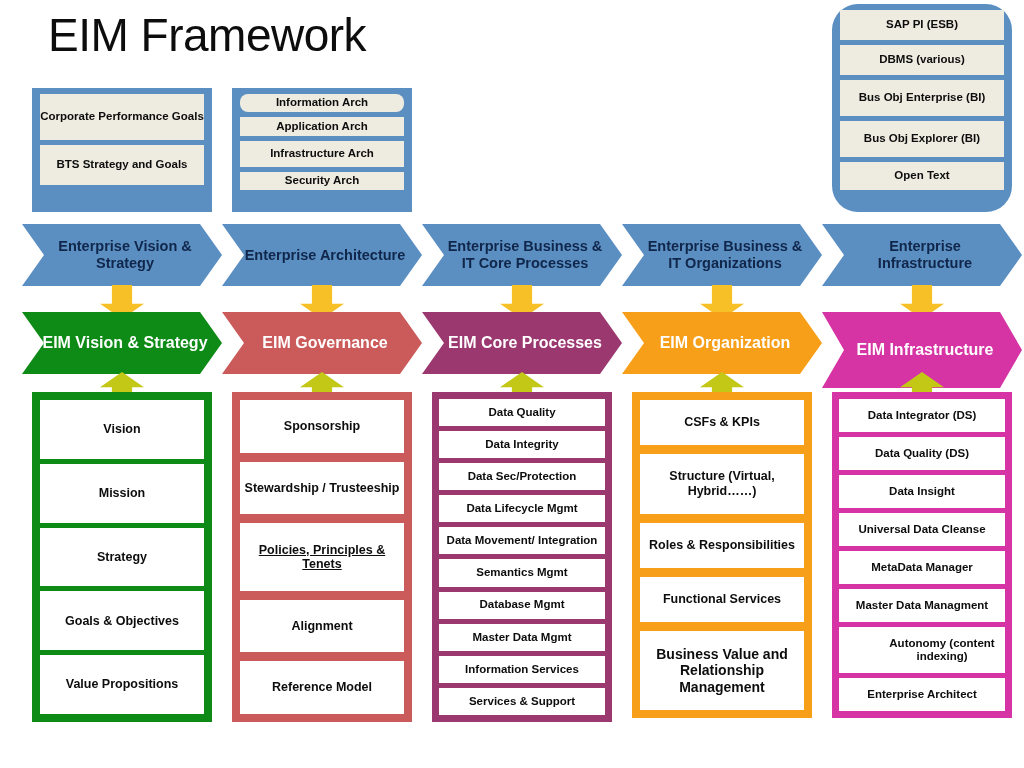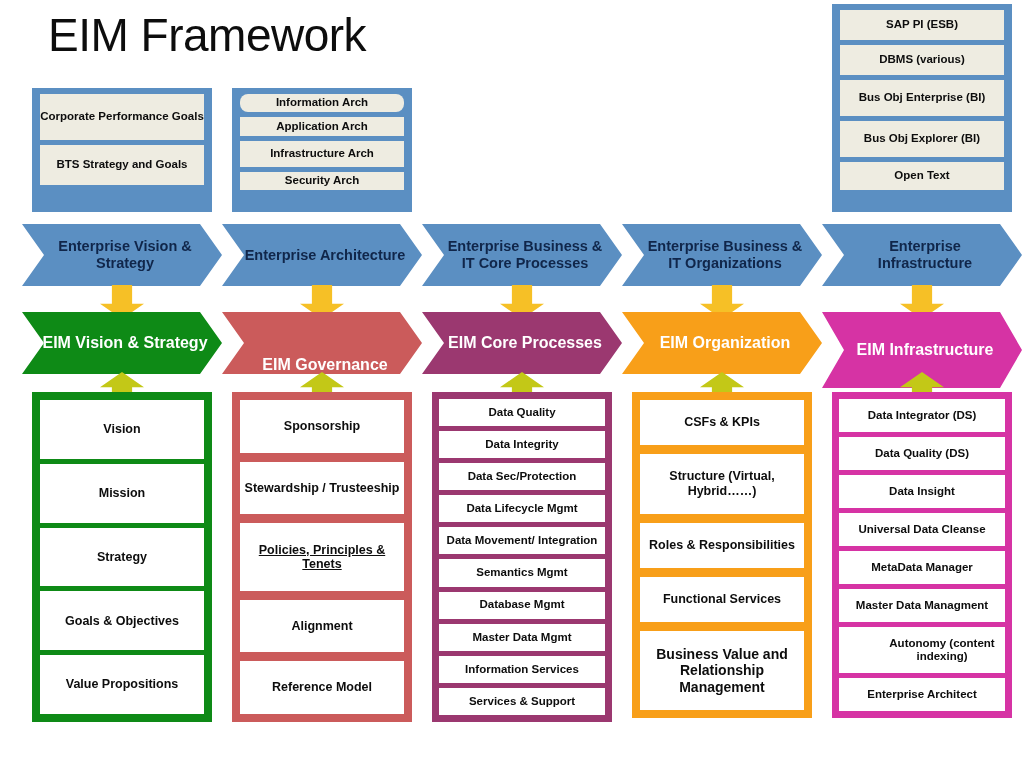--- a/index.html
+++ b/index.html
@@ -123,21 +123,21 @@
     <div class="topbox" style="left: 32px; top: 88px; width: 180px; height: 124px;">
       <div class="chip" style="height: 46px;">Corporate Performance Goals</div>
       <div class="chip" style="height: 40px;">BTS Strategy and Goals</div>
     </div>
     <div class="topbox" style="left: 232px; top: 88px; width: 180px; height: 124px;">
       <div class="chip" style="height: 22px; border-radius: 8px;">Information Arch</div>
       <div class="chip" style="height: 22px;">Application Arch</div>
       <div class="chip" style="height: 31px;">Infrastructure Arch</div>
       <div class="chip" style="height: 22px;">Security Arch</div>
     </div>
-    <div class="topbox" style="left: 832px; top: 4px; width: 180px; height: 208px;">
+    <div class="topbox" style="left: 832px; top: 4px; width: 180px; height: 208px; border-radius: 26px;">
       <div class="chip" style="height: 32px;">SAP PI (ESB)</div>
       <div class="chip" style="height: 32px;">DBMS (various)</div>
       <div class="chip" style="height: 38px;">Bus Obj Enterprise (BI)</div>
       <div class="chip" style="height: 38px;">Bus Obj Explorer (BI)</div>
       <div class="chip" style="height: 30px;">Open Text</div>
     </div>
   </div>
 <div id="driver-row">
     <div class="chev blue" style="left: 22px; top: 224px; width: 200px; height: 62px;">
       <span class="label">Enterprise Vision &amp; Strategy</span>
@@ -159,21 +159,21 @@
     <div class="arrow-down" style="left: 100px; top: 285px;"></div>
     <div class="arrow-down" style="left: 300px; top: 285px;"></div>
     <div class="arrow-down" style="left: 500px; top: 285px;"></div>
     <div class="arrow-down" style="left: 700px; top: 285px;"></div>
     <div class="arrow-down" style="left: 900px; top: 285px;"></div>
   </div>
 <div id="eim-row">
     <div class="chev eim" style="background: rgb(14, 138, 22); left: 22px; top: 312px; width: 200px; height: 62px;">
       <span class="label">EIM Vision &amp; Strategy</span>
     </div>
-    <div class="chev eim" style="background: rgb(203, 91, 91); left: 222px; top: 312px; width: 200px; height: 62px; align-items: flex-end;">
+    <div class="chev eim" style="background: rgb(203, 91, 91); left: 222px; top: 312px; width: 200px; height: 62px;">
       <span class="label">EIM Governance</span>
     </div>
     <div class="chev eim" style="background: rgb(155, 56, 112); left: 422px; top: 312px; width: 200px; height: 62px;">
       <span class="label">EIM Core Processes</span>
     </div>
     <div class="chev eim" style="background: rgb(248, 159, 25); left: 622px; top: 312px; width: 200px; height: 62px;">
       <span class="label">EIM Organization</span>
     </div>
     <div class="chev eim" style="background: rgb(214, 51, 164); left: 822px; top: 312px; width: 200px; height: 76px;">
       <span class="label">EIM Infrastructure</span>

